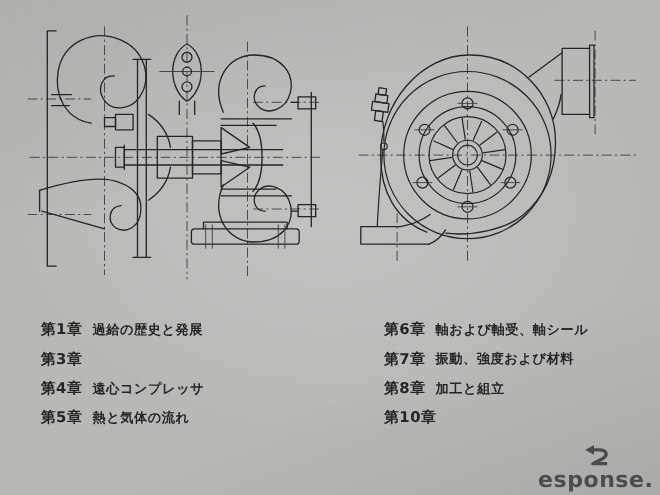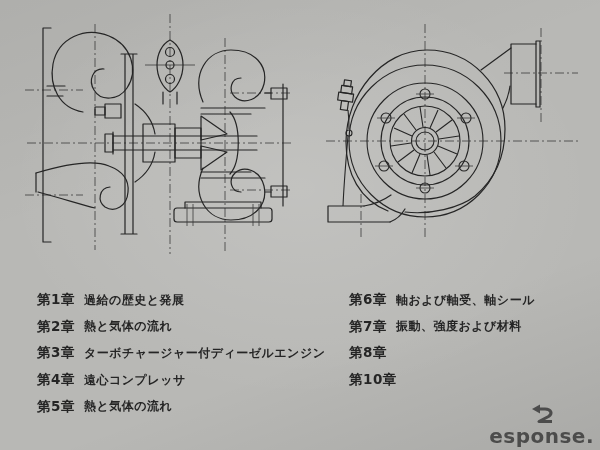--- a/index.html
+++ b/index.html
@@ -171,26 +171,21 @@
       <path class="lnf" d="M40,128 C38,152 36,174 35,198"></path>
     </g>
   </svg>
 
   <div class="toc left">
     <div class="toc-row">
       <span class="ch">第1章</span>
       <span class="ti">過給の歴史と発展</span>
     </div>
     <div class="toc-row">
-      <span class="ch">第2章</span>
-      <span class="ti">熱と気体の流れ</span>
-    </div>
-    <div class="toc-row">
       <span class="ch">第3章</span>
-      <span class="ti">ターボチャージャー付ディーゼルエンジン</span>
     </div>
     <div class="toc-row">
       <span class="ch">第4章</span>
       <span class="ti">遠心コンプレッサ</span>
     </div>
     <div class="toc-row">
       <span class="ch">第5章</span>
       <span class="ti">熱と気体の流れ</span>
     </div>
   </div>
@@ -199,20 +194,21 @@
     <div class="toc-row">
       <span class="ch">第6章</span>
       <span class="ti">軸および軸受、軸シール</span>
     </div>
     <div class="toc-row">
       <span class="ch">第7章</span>
       <span class="ti">振動、強度および材料</span>
     </div>
     <div class="toc-row">
       <span class="ch">第8章</span>
+      <span class="ti">加工と組立</span>
     </div>
     <div class="toc-row">
       <span class="ch">第10章</span>
     </div>
   </div>
 
   <div class="watermark" title="Response.">
     <svg width="24" height="21" viewBox="0 0 24 21">
       <polygon points="10,0.5 2,5 10,9.5" fill="#3f3f3f"></polygon>
       <path d="M8,5 H15 C21,5 23,9.5 18.5,12.5 L9,17.5 H22" stroke="#3f3f3f" stroke-width="3.1" fill="none" stroke-linejoin="round"></path>

